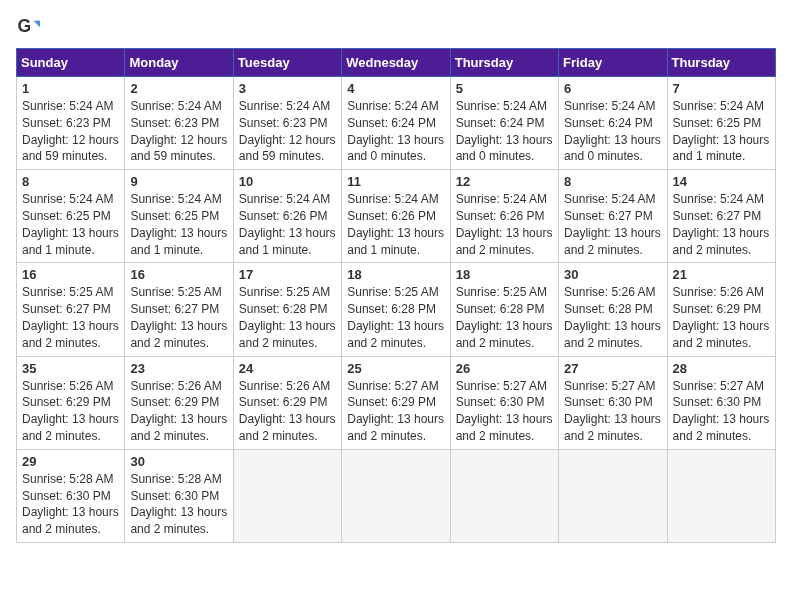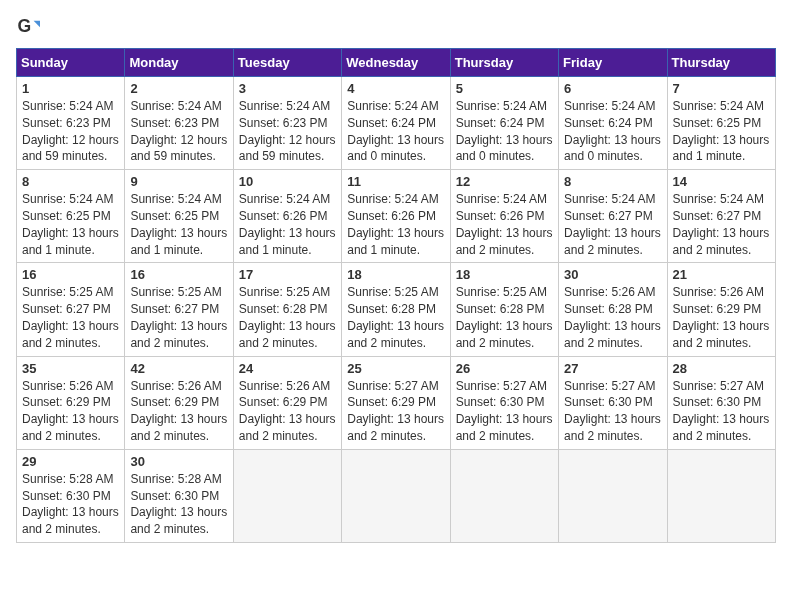--- a/index.html
+++ b/index.html
@@ -208,21 +208,21 @@
         <span class="day-number">21</span>
         <span class="day-info">Sunrise: 5:26 AM<br>Sunset: 6:29 PM<br>Daylight: 13 hours and 2 minutes.</span>
       </td>
       </tr>
       <tr>
         <td>
         <span class="day-number">35</span>
         <span class="day-info">Sunrise: 5:26 AM<br>Sunset: 6:29 PM<br>Daylight: 13 hours and 2 minutes.</span>
       </td>
         <td>
-        <span class="day-number">42</span>
+        <span class="day-number">23</span>
         <span class="day-info">Sunrise: 5:26 AM<br>Sunset: 6:29 PM<br>Daylight: 13 hours and 2 minutes.</span>
       </td>
         <td>
         <span class="day-number">24</span>
         <span class="day-info">Sunrise: 5:26 AM<br>Sunset: 6:29 PM<br>Daylight: 13 hours and 2 minutes.</span>
       </td>
         <td>
         <span class="day-number">25</span>
         <span class="day-info">Sunrise: 5:27 AM<br>Sunset: 6:29 PM<br>Daylight: 13 hours and 2 minutes.</span>
       </td>

